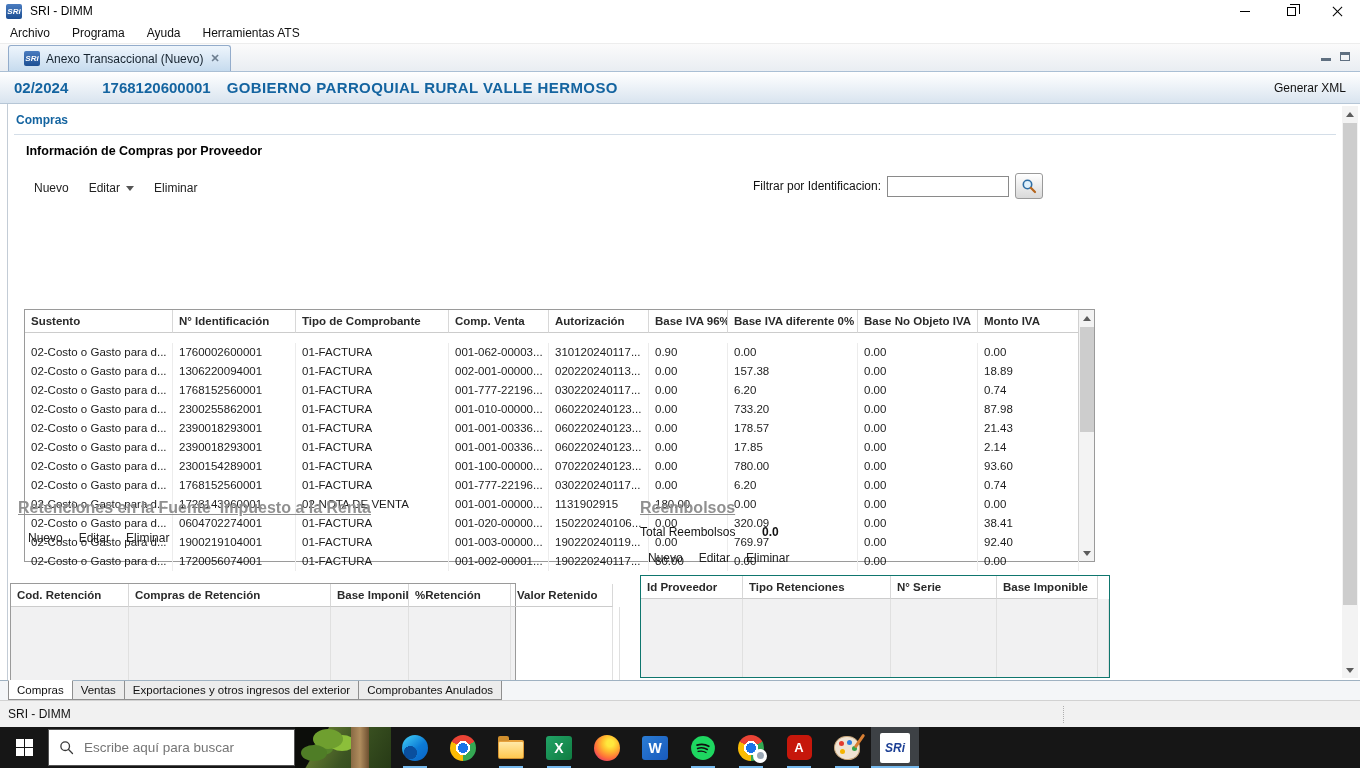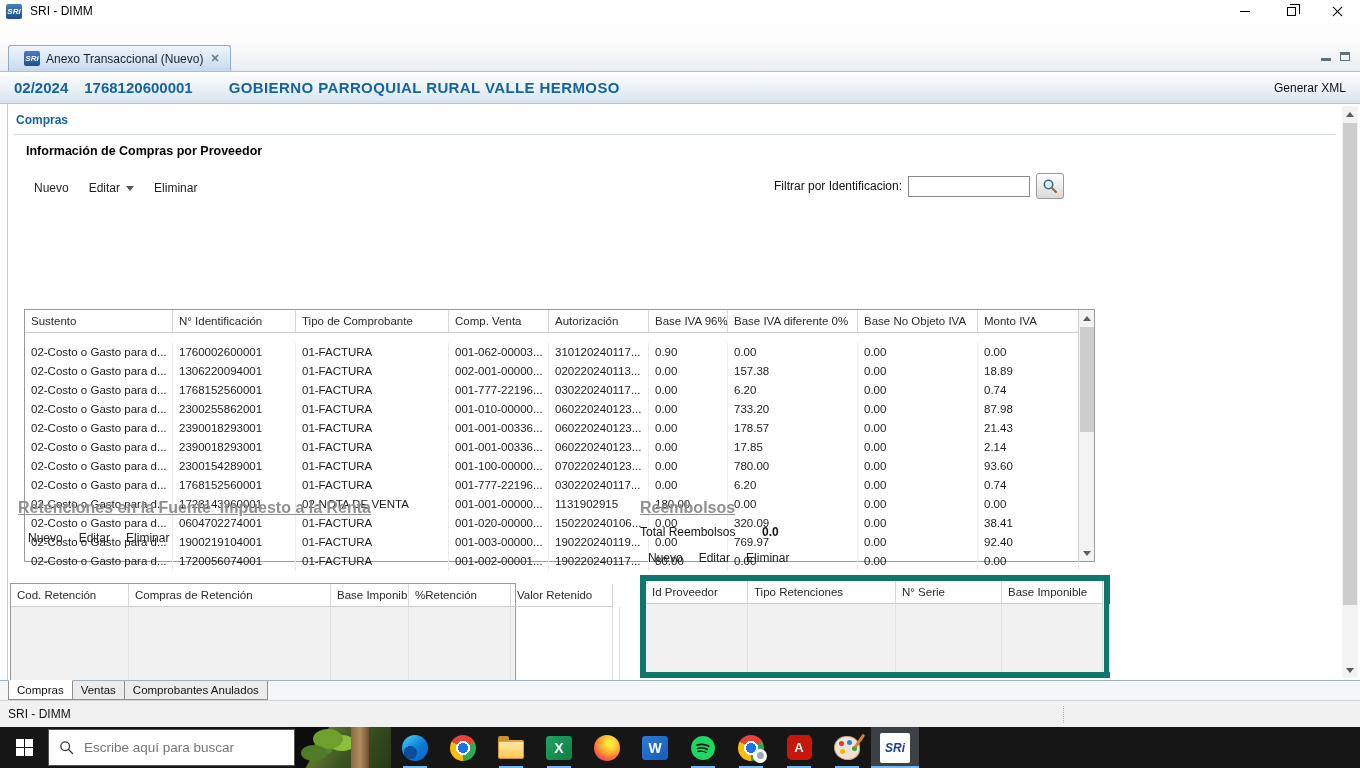--- a/index.html
+++ b/index.html
@@ -31,45 +31,45 @@
   .etab-label { color:#15222e;text-align:right; }
   .etab-close { color:#6d7e90; font-size:11px; font-weight:bold; padding:0 1px; }
   .view-ctrls { position:absolute; right:10px; top:8px; display:flex; gap:9px; }
   .vc-min { width:10px; height:9px; border-bottom:3px solid #5f6f80; }
   .vc-max { width:10px; height:9px; border:1px solid #5f6f80; border-top:3px solid #5f6f80; }
 
   
   .appheader { position:absolute; left:0; top:72px; width:1360px; height:32px; background:linear-gradient(#ffffff,#d9e4ef); border-bottom:1px solid #b6c6d6; display:flex; align-items:center; }
   .hdr-blue { color:#1464a0; font-weight:bold; font-size:15px; }
   .hdr-period { margin-left:14px; }
-  .hdr-ruc { margin-left:16px; }
-  .hdr-name { margin-left:36px; letter-spacing:.4px; }
+  .hdr-ruc { margin-left:34px; }
+  .hdr-name { margin-left:16px; letter-spacing:.4px; }
   .hdr-genxml { position:absolute; right:14px; color:#111; font-size:12px; font-weight:normal; }
 
   
   .content { position:absolute; left:0; top:104px; width:1360px; height:576px; background:#fff; }
   .form-left-line { position:absolute; left:7px; top:0; width:1px; height:576px; background:#c3ccd6; }
   .section-label { position:absolute; left:16px; top:9px; color:#1464a0; font-weight:bold; font-size:12px; }
   .section-line { position:absolute; left:14px; top:30px; width:1322px; height:1px; background:#d4dee8; }
   .subtitle { position:absolute; left:26px; top:40px; font-weight:bold; font-size:12.5px; color:#000; }
 
   .c-toolbar { position:absolute; left:34px; top:74px; height:20px; display:flex; align-items:center; }
   .tb-item { color:#222; margin-right:20px; display:flex; align-items:center; gap:6px; }
   .caret-down { width:0; height:0; border-left:4px solid transparent; border-right:4px solid transparent; border-top:5px solid #555; }
 
-  .filter-group { position:absolute; left:753px; top:68px; height:28px; display:flex; align-items:center;margin-left:21px; }
+  .filter-group { position:absolute; left:753px; top:68px; height:28px; display:flex; align-items:center; }
   .filter-label { color:#111; margin-right:6px; }
   .filter-input { width:122px; height:21px; border:1px solid #8a8a8a; background:#fff; font-family:"Liberation Sans",sans-serif; font-size:12px; padding:0 4px; }
   .filter-btn { width:28px; height:26px; margin-left:6px; border:1px solid #9a9a9a; border-radius:3px; background:linear-gradient(#ffffff,#d9d9d9); display:flex; align-items:center; justify-content:center; }
 
   
   .c-table { position:absolute; left:24px; top:205px; width:1071px; height:253px; border:1px solid #9a9a9a; background:#fff; }
   .grid-compras { display:grid; grid-template-columns:148px 123px 153px 100px 100px 79px 130px 120px 101px; }
   .t-head { height:23px; }
-  .th { line-height:22px; padding-left:6px; border-right:1px solid #d8d8d8; border-bottom:1px solid #cccccc; color:#2a2a2a; white-space:nowrap; overflow:hidden; font-size:11.5px; }
+  .th { line-height:22px; padding-left:6px; border-right:1px solid #d8d8d8; border-bottom:1px solid #cccccc; color:#2a2a2a; white-space:nowrap; overflow:hidden; font-size:11.5px;font-weight:bold; }
   .t-body { position:absolute; left:0; top:23px; width:1054px; height:228px; overflow:hidden;margin-top:10px; }
   .tr { height:19px; }
   .td { line-height:19px; padding-left:6px; border-right:1px solid #ececec; white-space:nowrap; overflow:hidden; font-size:11.5px; color:#1c1c1c; }
 
   
   .vscroll { position:absolute; background:#f3f3f3; width:16px; }
   .vs-arrow { position:absolute; left:0; width:16px; height:16px; display:flex; align-items:center; justify-content:center; }
   .arr-up { width:0; height:0; border-left:4px solid transparent; border-right:4px solid transparent; border-bottom:5px solid #5c5c5c; }
   .arr-down { width:0; height:0; border-left:4px solid transparent; border-right:4px solid transparent; border-top:5px solid #5c5c5c; }
   .vs-thumb { position:absolute; left:1px; width:14px; background:#cdcdcd; }
@@ -83,21 +83,21 @@
   .mini-tb-item { color:#222; }
   .ret-table { position:absolute; left:10px; top:451px; width:506px; height:123px; border:1px solid #9a9a9a; background:#fff;margin-top:28px; }
   .grid-ret { display:grid; grid-template-columns:118px 202px 78px 102px 102px 1fr; }
   .empty-body { position:absolute; left:0; right:0; top:23px; bottom:0; background:#f1f1f2; }
   .empty-body .td { height:100%; border-right:1px solid #e0e0e0; }
 
   .reemb-title { position:absolute; left:640px; top:395px; }
   .reemb-total { position:absolute; left:640px; top:421px; color:#111; }
   .reemb-total .val { position:absolute; left:122px; top:0; font-weight:bold; }
   .reemb-toolbar { position:absolute; left:648px; top:447px; display:flex; gap:16px; }
-  .reemb-table { position:absolute; left:640px; top:471px; width:470px; height:103px; border:6px solid #0f766e; background:#fff; }
+  .reemb-table { position:absolute; left:640px; top:471px; width:470px; height:103px; border:1px solid #0f766e; background:#fff; }
   .grid-reemb { display:grid; grid-template-columns:102px 148px 106px 101px 1fr; }
 
   
   .bottom-tabs { position:absolute; left:0; top:680px; width:1360px; height:20px; background:#f4f6f8; border-top:1px solid #9fb2c2; display:flex; align-items:stretch; padding-left:8px; }
   .btab { border:1px solid #8f8f8f; border-top:none; background:#ececec; padding:0 8px; line-height:18px; font-size:11.5px; color:#111; margin-right:-1px; height:19px; }
   .btab.active { background:#fff; font-weight:normal; height:20px; border-top:1px solid #fff; margin-top:-1px; }
 
   
   .statusbar { position:absolute; left:0; top:700px; width:1360px; height:27px; background:#f1f1f1; border-top:1px solid #d2d2d2; display:flex; align-items:center; }
   .status-text { margin-left:8px; color:#111; }
@@ -154,20 +154,27 @@
         </div>
       <div class="win-btn">
           <span class="glyph-restore"></span>
         </div>
       <div class="win-btn">
           <span class="glyph-close"></span>
         </div>
     </div>
   </div>
 
+  <div class="menubar">
+
+  <span class="menu-item">Archivo</span>
+      <span class="menu-item">Programa</span>
+      <span class="menu-item">Ayuda</span>
+      <span class="menu-item">Herramientas ATS</span>
+    </div>
 
   <div class="tabbar">
     <div class="etab">
       <div class="sri-tile">SRi</div>
       <span class="etab-label">Anexo Transaccional (Nuevo)</span>
       <span class="etab-close">✕</span>
     </div>
     <div class="view-ctrls">
       <div class="vc-min"></div>
       <div class="vc-max"></div>
@@ -436,20 +443,21 @@
       <div class="vs-thumb" style="top:17px;height:482px"></div>
       <div class="vs-arrow" style="bottom:0">
           <span class="arr-down"></span>
         </div>
     </div>
   </div>
 
   <div class="bottom-tabs">
     <div class="btab active">Compras</div>
     <div class="btab">Ventas</div>
+    <div class="btab">Exportaciones y otros ingresos del exterior</div>
     <div class="btab">Comprobantes Anulados</div>
   </div>
 
   <div class="statusbar">
     <span class="status-text">SRI - DIMM</span>
     <span class="status-divider"></span>
   </div>
 
   <div class="taskbar">
     <div class="tb-start">

